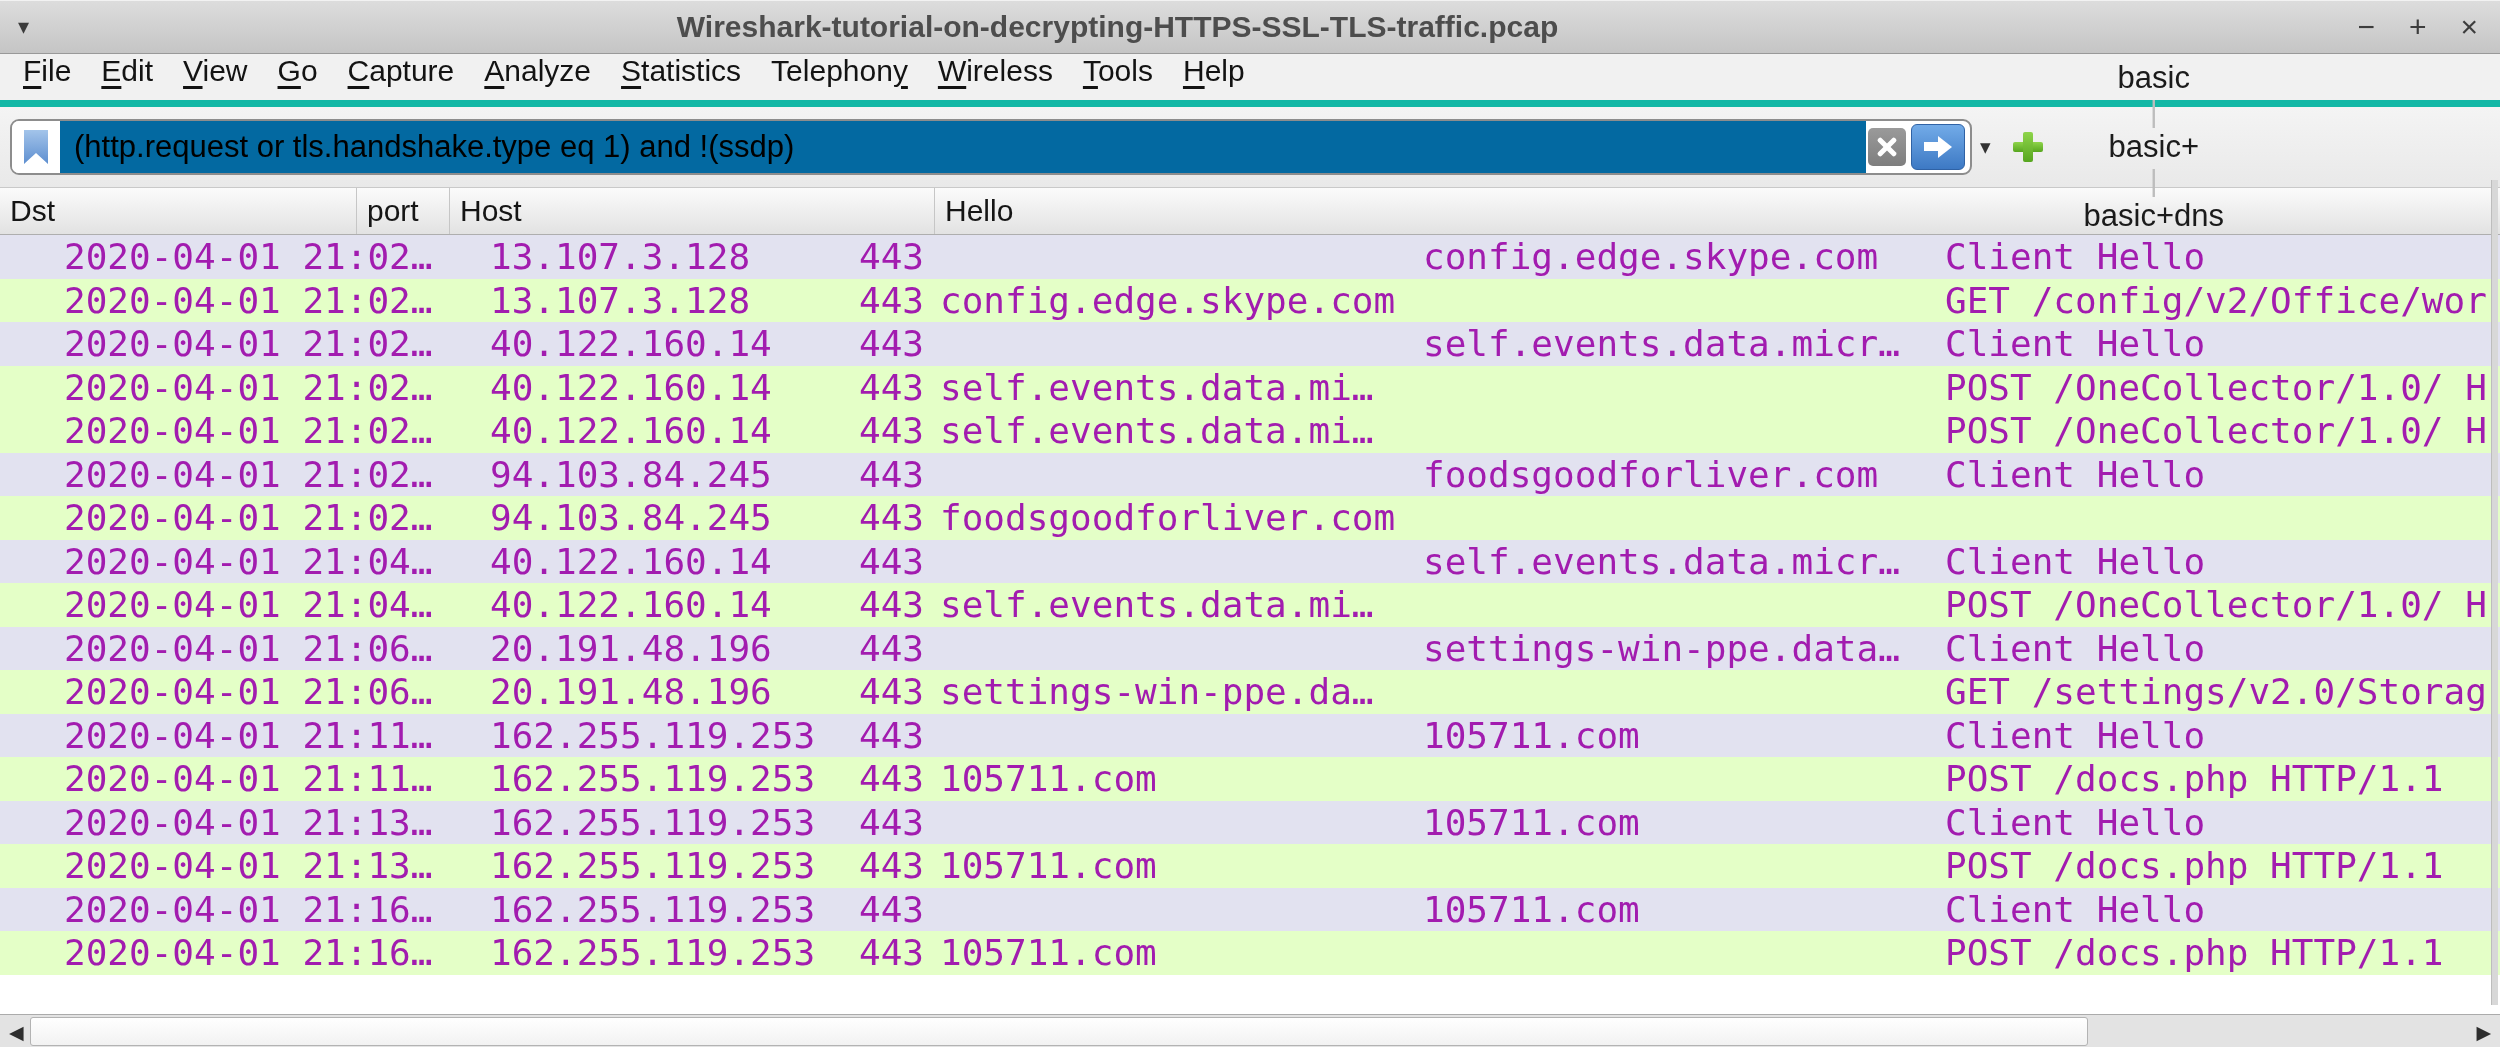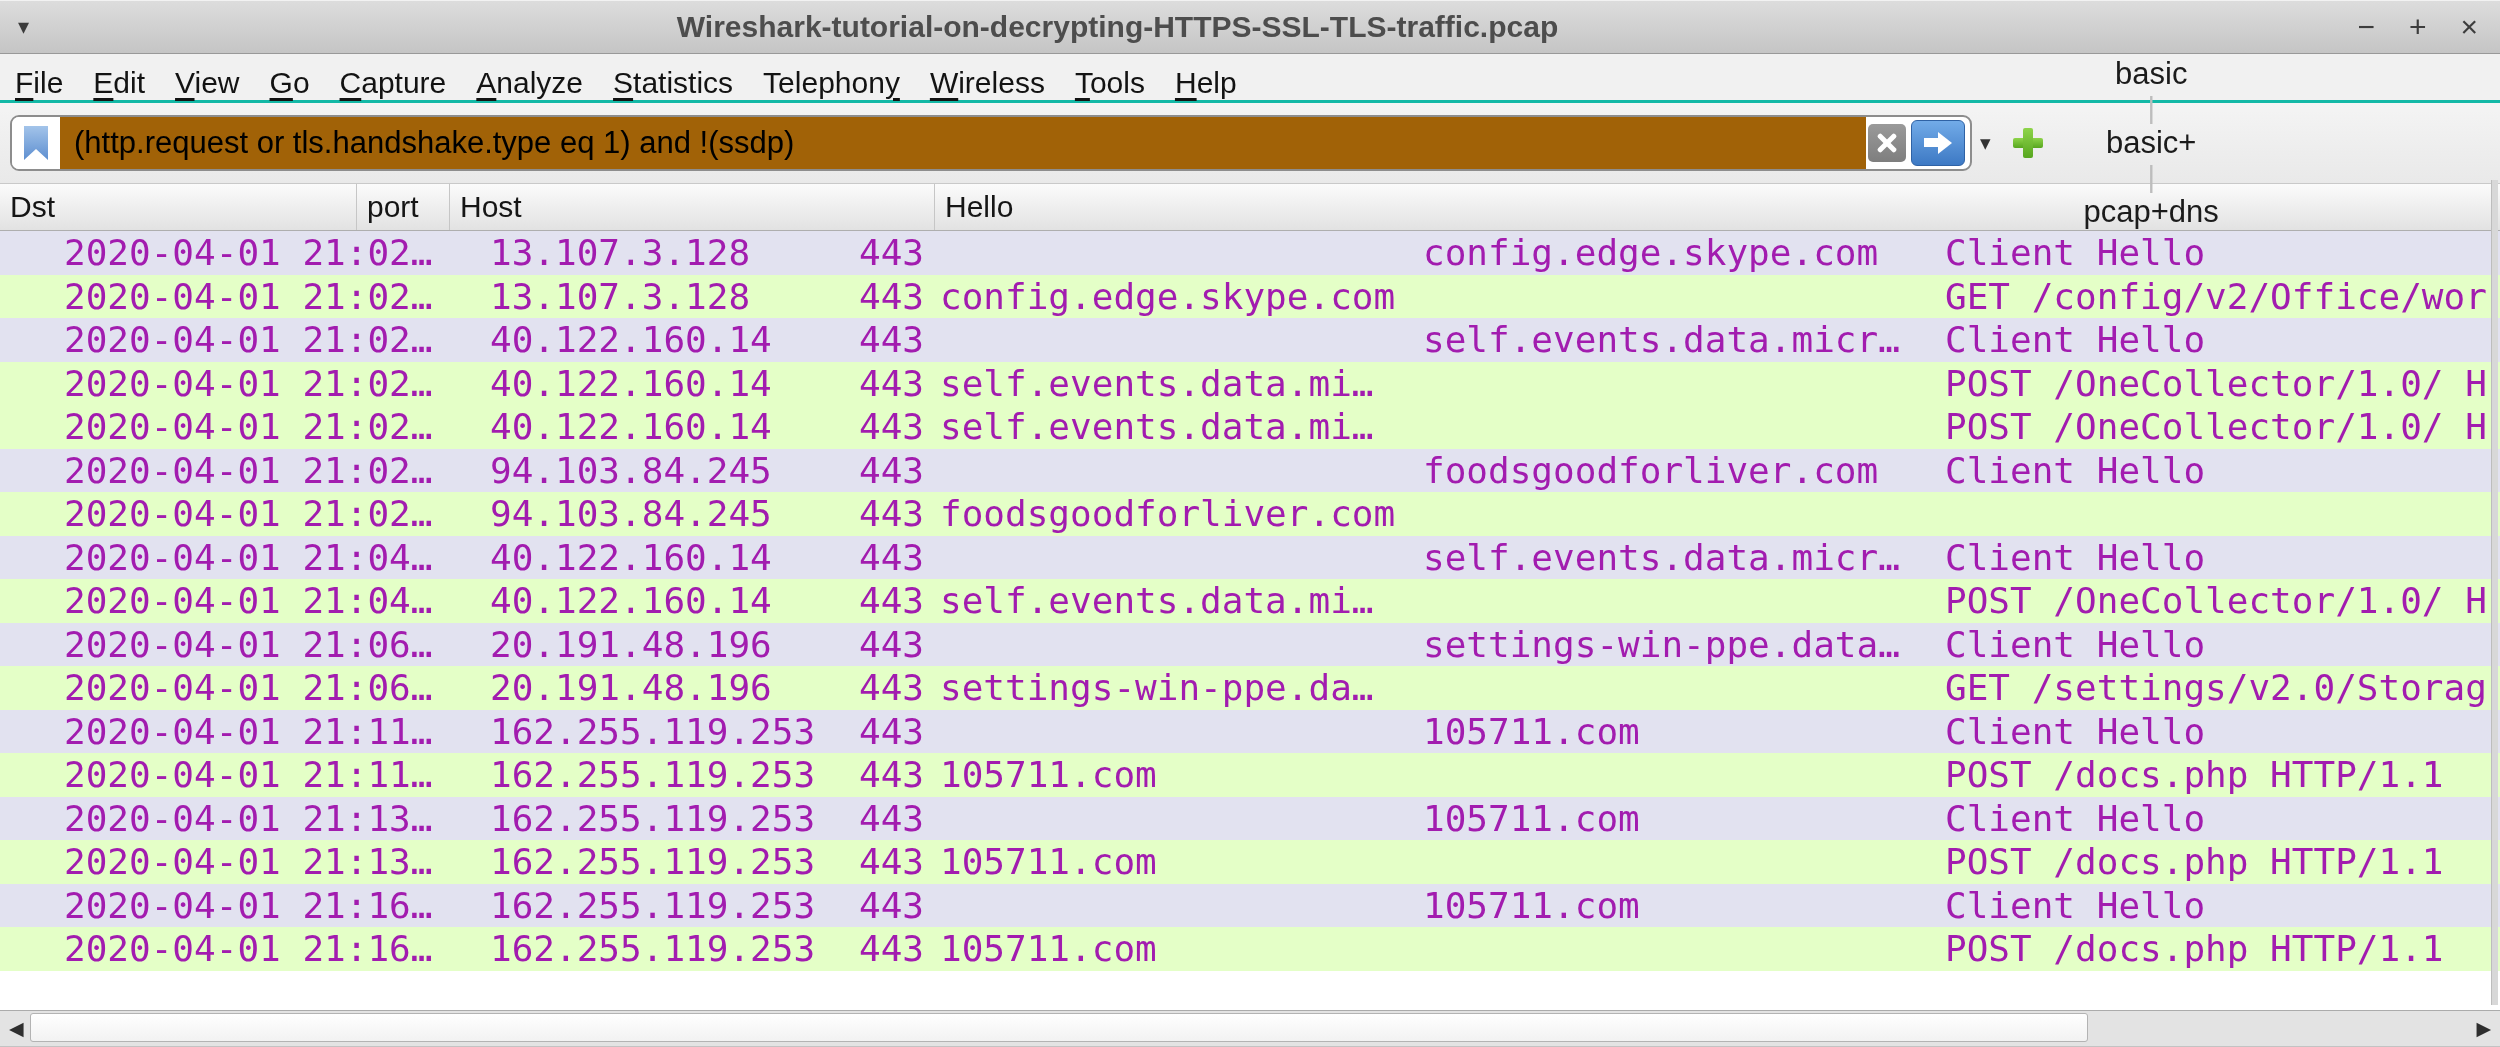--- a/index.html
+++ b/index.html
@@ -9,29 +9,29 @@
     box-shadow:inset 0 0 0 2px #9b9b9b;
     background:#ffffff;
   }
   
   .titlebar{height:53px;background:linear-gradient(#dddddd,#c5c5c5);border-bottom:1px solid #999999;position:relative;box-shadow:inset 0 1px 0 #f2f2f2;}
   .win-menu-caret{position:absolute;left:18px;top:50%;transform:translateY(-50%);font-size:22px;color:#3c3c3c;}
   .title{position:absolute;left:44.7%;top:50%;transform:translate(-50%,-50%);font-weight:bold;font-size:30px;color:#4d4d4d;white-space:nowrap;}
   .win-controls{position:absolute;right:22px;top:0;height:100%;display:flex;align-items:center;gap:34px;font-size:30px;color:#3d3d3d;}
   .win-btn{line-height:1;}
   
-  .menubar{height:46px;background:#f1f1f1;display:flex;align-items:flex-end;font-size:30px;color:#131313;border-bottom:3px solid #14b8a6;}
+  .menubar{height:46px;background:#f1f1f1;display:flex;align-items:flex-start;padding-left:8px;font-size:30px;color:#131313;border-bottom:7px solid #14b8a6;}
   .menu-item{padding:0 15px;white-space:nowrap;}
   .menu-item .mn{text-decoration:underline;text-underline-offset:5px;}
   
   .filterbar{height:80px;background:linear-gradient(#f4f4f4,#e9e9e9);display:flex;align-items:center;padding-left:10px;border-bottom:1px solid #c9c9c9;}
   .filter-box{display:flex;align-items:center;height:56px;width:1962px;background:#ffffff;border:2px solid #8d8d8d;border-radius:9px;overflow:hidden;box-sizing:border-box;}
   .bookmark-btn{width:48px;height:100%;display:flex;align-items:center;justify-content:center;background:#ffffff;flex:none;}
   .bookmark-shape{width:24px;height:34px;background:linear-gradient(#a3c4ea,#5e8fd0);clip-path:polygon(0 0,100% 0,100% 100%,50% 68%,0 100%);}
-  .filter-field{flex:1;height:100%;background:#a16207;display:flex;align-items:center;padding-left:14px;font-size:31px;color:#000000;white-space:nowrap;overflow:hidden;}
+  .filter-field{flex:1;height:100%;background:#0369a1;display:flex;align-items:center;padding-left:14px;font-size:31px;color:#000000;white-space:nowrap;overflow:hidden;}
   .clear-btn{width:38px;height:38px;background:linear-gradient(#9a9a9a,#7e7e7e);border-radius:5px;flex:none;position:relative;margin-left:2px;}
   .clear-x{position:absolute;left:50%;top:50%;width:22px;height:22px;transform:translate(-50%,-50%);}
   .clear-x:before,.clear-x:after{content:"";position:absolute;left:50%;top:50%;width:24px;height:5px;background:#ffffff;border-radius:2px;}
   .clear-x:before{transform:translate(-50%,-50%) rotate(45deg);}
   .clear-x:after{transform:translate(-50%,-50%) rotate(-45deg);}
   .apply-btn{width:52px;height:44px;background:linear-gradient(#72abe8,#3d79c4);border:1px solid #2f62a5;border-radius:6px;margin:0 5px;flex:none;display:flex;align-items:center;justify-content:center;}
   .apply-arrow{position:relative;width:28px;height:12px;}
   .apply-arrow .bar{position:absolute;left:0;top:1px;width:16px;height:9px;background:#ffffff;}
   .apply-arrow .tip{position:absolute;left:14px;top:-5px;width:0;height:0;border-left:14px solid #ffffff;border-top:11px solid transparent;border-bottom:11px solid transparent;}
   .caret-btn{font-size:21px;color:#333333;margin-left:8px;}
@@ -119,21 +119,21 @@
           </div>
       </div>
     </div>
     <span class="caret-btn">▾</span>
     <div class="plus-btn"></div>
     <div class="shortcuts" id="shortcuts">
         <span class="shortcut">basic</span>
         <span class="shortcut-sep">|</span>
         <span class="shortcut">basic+</span>
         <span class="shortcut-sep">|</span>
-        <span class="shortcut">pcap+dns</span>
+        <span class="shortcut">basic+dns</span>
       </div>
   </div>
 
   <div class="phead" id="phead">
       <div class="hcell c1">Dst</div>
       <div class="hcell c2">port</div>
       <div class="hcell c3">Host</div>
       <div class="hcell c5">Hello</div>
     </div>
 

